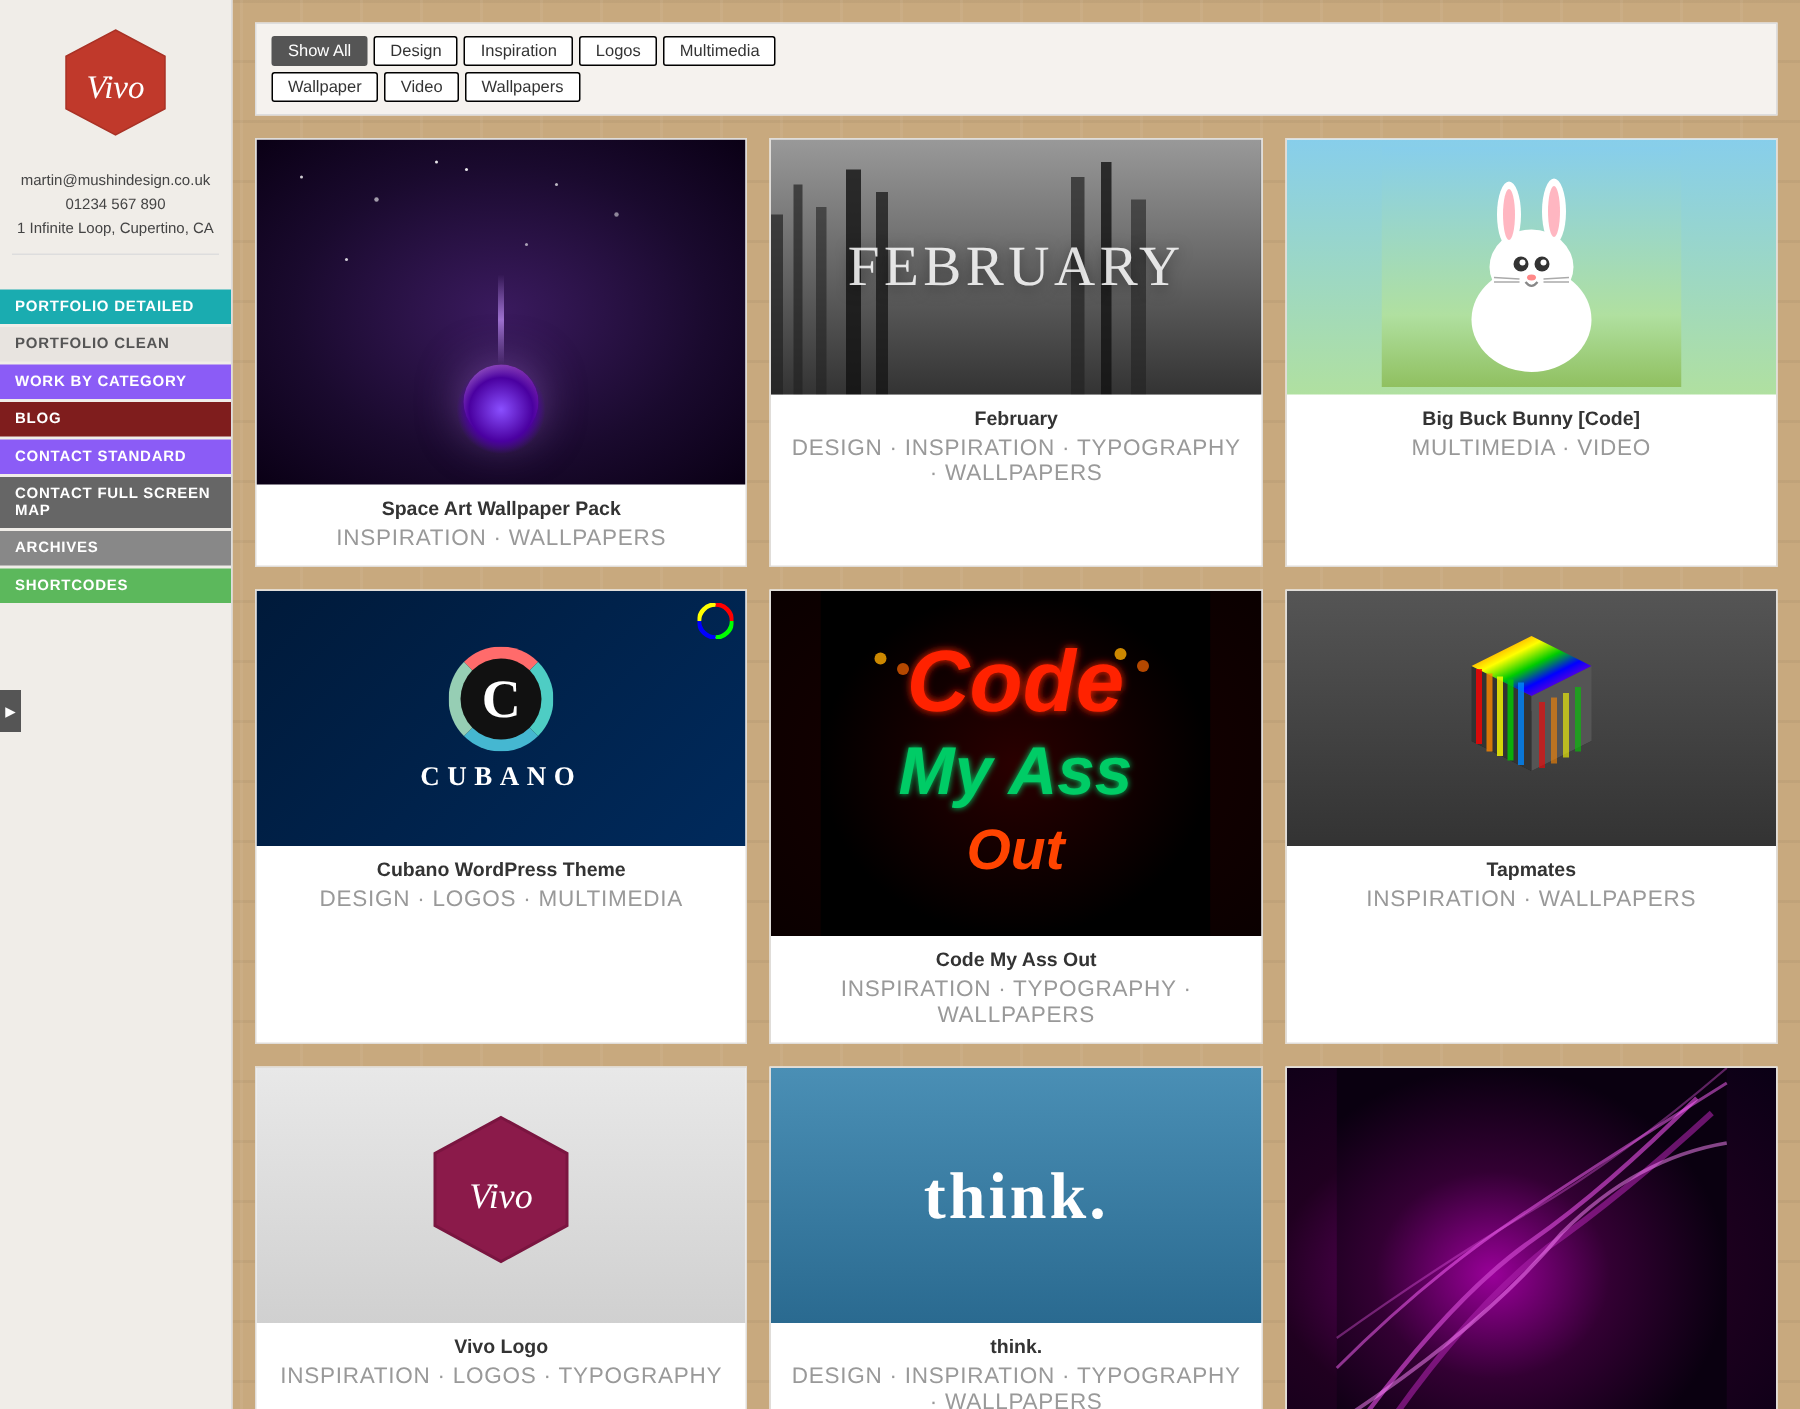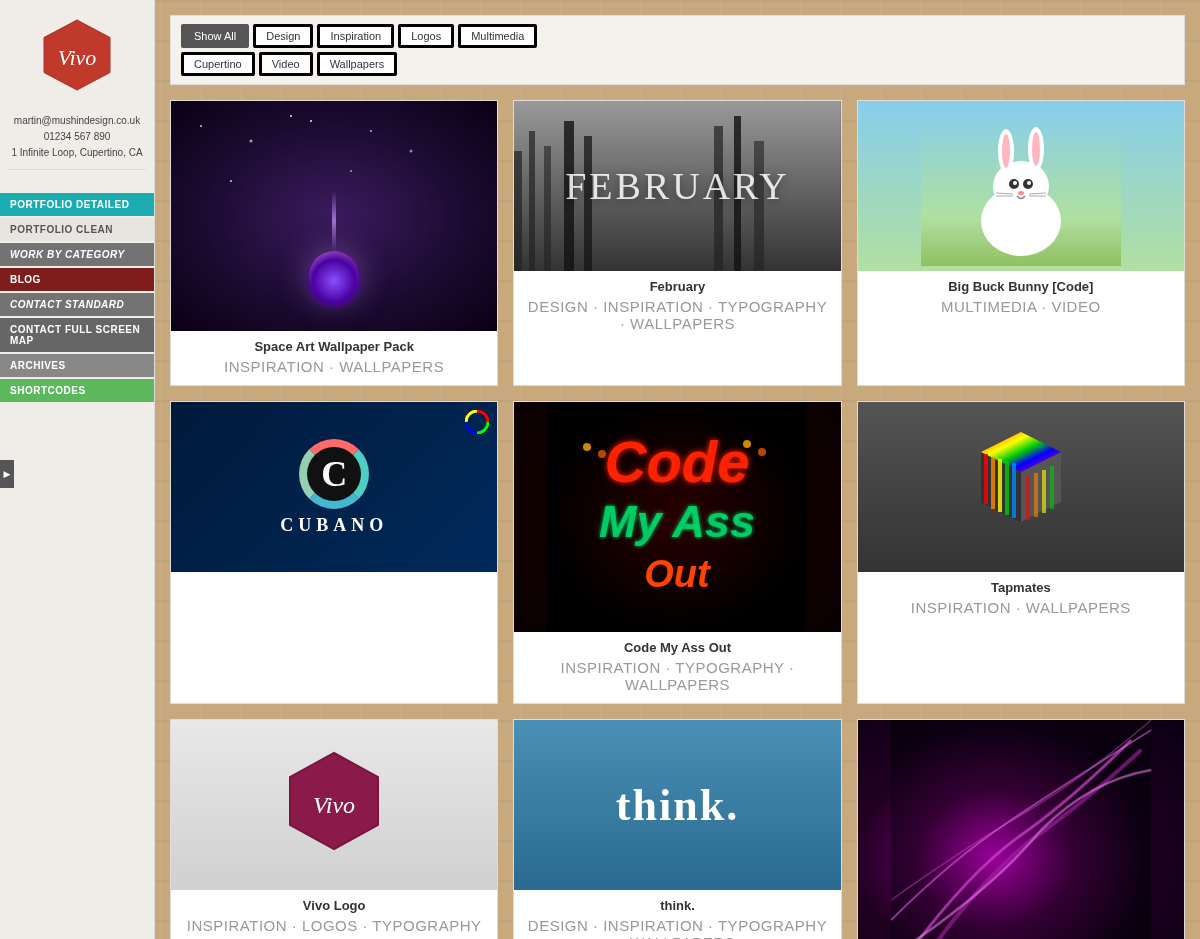--- a/index.html
+++ b/index.html
@@ -72,23 +72,22 @@
     }
 
     .nav-item-active {
       background: #1aacb0;
     }
     .nav-item-light {
       background: #e8e4e0;
       color: #555;
     }
     .nav-item-dark {
-      background: #737373;
-      color: white;
-      font-style: italic;
+      background: #8b5cf6;
+      color: white;
     }
     .nav-item-darker {
       background: #7f1d1d;
       color: white;
     }
     .nav-item-green {
       background: #5cb85c;
       color: white;
     }
     .nav-item-gray {
@@ -113,21 +112,21 @@
       padding: 8px 10px;
       margin-bottom: 15px;
       display: flex;
       flex-wrap: wrap;
       gap: 4px;
     }
 
     .filter-btn {
       padding: 3px 10px;
       font-size: 11px;
-      border: 3px solid #000000;
+      border: 1px solid #000000;
       background: #fff;
       cursor: pointer;
       color: #333;
       border-radius: 2px;
     }
     .filter-btn.active {
       background: #555;
       color: white;
       border-color: #555;
     }
@@ -332,21 +331,21 @@
 
   <div class="filter-bar">
     <div class="filter-row">
       <button class="filter-btn active">Show All</button>
       <button class="filter-btn">Design</button>
       <button class="filter-btn">Inspiration</button>
       <button class="filter-btn">Logos</button>
       <button class="filter-btn">Multimedia</button>
     </div>
     <div class="filter-row">
-      <button class="filter-btn">Cupertino</button>
+      <button class="filter-btn">Wallpaper</button>
       <button class="filter-btn">Video</button>
       <button class="filter-btn">Wallpapers</button>
     </div>
   </div>
 
   <div class="portfolio-grid">
 
     <div class="portfolio-item">
       <div class="thumb tall thumb-space">
         <div class="space-planet"></div>
@@ -448,20 +447,24 @@
             <path d="M12 1 A11 11 0 0 1 23 12" stroke="#ff0000" stroke-width="3" fill="none"></path>
             <path d="M23 12 A11 11 0 0 1 12 23" stroke="#00ff00" stroke-width="3" fill="none"></path>
             <path d="M12 23 A11 11 0 0 1 1 12" stroke="#0000ff" stroke-width="3" fill="none"></path>
             <path d="M1 12 A11 11 0 0 1 12 1" stroke="#ffff00" stroke-width="3" fill="none"></path>
           </svg>
         </div>
         <div style="width:70px;height:70px;border-radius:50%;border:8px solid;border-color:#ff6b6b #4ecdc4 #45b7d1 #96ceb4;background:#111;display:flex;align-items:center;justify-content:center;">
           <span style="font-size:36px;font-weight:bold;color:white;font-family:serif;">C</span>
         </div>
         <div style="font-size:18px;font-weight:bold;letter-spacing:5px;color:white;font-family:Georgia,serif;">CUBANO</div>
+      </div>
+      <div class="info">
+        <div class="title">Cubano WordPress Theme</div>
+        <div class="tags">DESIGN · LOGOS · MULTIMEDIA</div>
       </div>
     </div>
 
     <div class="portfolio-item">
       <div class="thumb tall thumb-codemy" style="flex-direction:column;align-items:center;justify-content:center;gap:0;">
         <svg width="260" height="230" viewBox="0 0 260 230" xmlns="http://www.w3.org/2000/svg">
           <defs>
             <radialGradient id="codegrad" cx="50%" cy="50%" r="50%">
               <stop offset="0%" stop-color="#2a0000"></stop>
               <stop offset="100%" stop-color="#000000"></stop>

